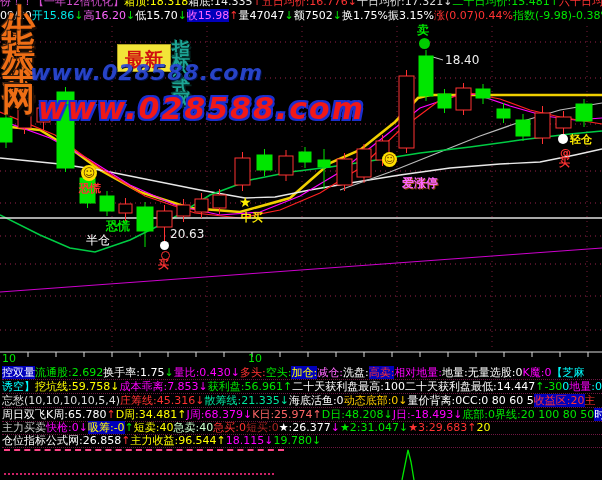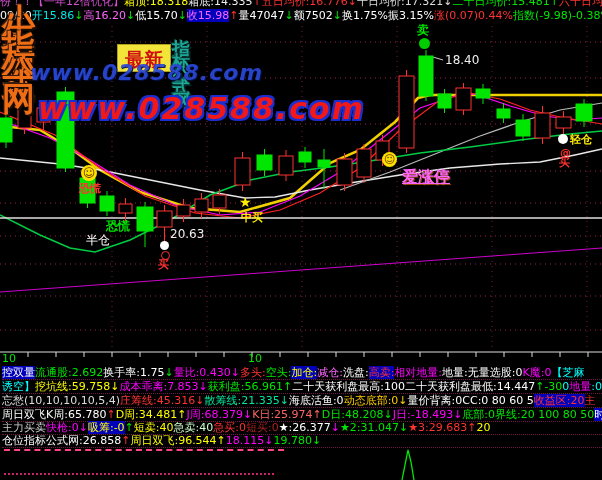--- a/index.html
+++ b/index.html
@@ -160,42 +160,42 @@
       <div class="ann" style="left: 79px; top: 182px; color: rgb(255, 50, 50); font-size: 11px; font-weight: bold;">恐慌</div>
       <div class="ann" style="left: 106px; top: 220px; color: rgb(0, 230, 0); font-size: 12px; font-weight: bold;">恐慌</div>
       <div class="ann" style="left: 86px; top: 234px; color: rgb(255, 255, 255); font-size: 12px;">半仓</div>
       <div class="ann" style="left: 170px; top: 228px; color: rgb(238, 238, 238); font-size: 12px;">20.63</div>
       <div class="ann dot" style="left: 160px; top: 241px; width: 9px; height: 9px; background: rgb(255, 255, 255);"></div>
       <div class="ann ring" style="left: 161px; top: 251px; width: 9px; height: 9px; border: 1.5px solid rgb(255, 50, 50);"></div>
       <div class="ann" style="left: 158px; top: 258px; color: rgb(255, 50, 50); font-size: 11px; font-weight: bold;">买</div>
       <div class="ann" style="left: 239px; top: 196px; color: rgb(255, 238, 0); font-size: 14px; font-weight: bold;">★</div>
       <div class="ann vtext" style="left: 241px; top: 212px; color: rgb(255, 238, 0); font-size: 11px; font-weight: bold;">中买</div>
       <div class="ann smiley" style="left: 382px; top: 152px; width: 15px; height: 15px; font-size: 11px; line-height: 15px;">☺</div>
-      <div class="ann" style="left: 402px; top: 170px; color: rgb(255, 102, 255); font-size: 16px; font-weight: bold; text-shadow: rgb(136, 68, 0) 1px 1px 0px; text-decoration: underline;">爱涨停</div>
+      <div class="ann" style="left: 402px; top: 177px; color: rgb(255, 102, 255); font-size: 12px; font-weight: bold; text-shadow: rgb(136, 68, 0) 1px 1px 0px;">爱涨停</div>
       <div class="ann dot" style="left: 558px; top: 134px; width: 10px; height: 10px; background: rgb(255, 255, 255);"></div>
       <div class="ann" style="left: 570px; top: 133px; color: rgb(255, 238, 0); font-size: 11px; font-weight: bold;">轻仓</div>
       <div class="ann" style="left: 560px; top: 146px; color: rgb(255, 50, 50); font-size: 11px; font-weight: bold;">@</div>
       <div class="ann" style="left: 559px; top: 156px; color: rgb(255, 50, 50); font-size: 11px; font-weight: bold;">买</div>
     </div>
 
   <div id="watermark">
     <div class="wm-title">小生指标公式网</div>
     <div class="wm-box">最新</div>
     <div class="wm-tag">指标公式网</div>
     <div class="wm-url-blue">www.028588.com</div>
     <div class="wm-url-red">www.028588.com</div>
   </div>
 
   <div id="indicator-panel">
       <div class="row ind" style="top: 366px; left: 2px;"><span style="color: rgb(255, 255, 255); background: rgb(0, 0, 187);">控双量 </span><span style="color: rgb(0, 230, 0);">流通股:2.692 </span><span style="color: rgb(255, 255, 255);">换手率:1.75</span><span style="color: rgb(0, 230, 0);">↓</span><span style="color: rgb(255, 0, 255);">量比:0.430</span><span style="color: rgb(255, 0, 255);">↓</span><span style="color: rgb(255, 50, 50);">多头:</span><span style="color: rgb(0, 230, 0);">空头:</span><span style="color: rgb(255, 255, 0); background: rgb(0, 0, 187);">加仓:</span><span style="color: rgb(255, 102, 255);">减仓:</span><span style="color: rgb(255, 255, 255);">洗盘:</span><span style="color: rgb(255, 50, 50); background: rgb(0, 0, 187);">高卖:</span><span style="color: rgb(255, 0, 255);">相对地量:</span><span style="color: rgb(255, 255, 255);">地量:</span><span style="color: rgb(255, 255, 255);">无量选股:0 </span><span style="color: rgb(255, 0, 255);">K魔:0 </span><span style="color: rgb(0, 255, 255);">【芝麻</span></div>
       <div class="row ind" style="top: 380px; left: 2px;"><span style="color: rgb(0, 255, 255);">诱空】</span><span style="color: rgb(255, 255, 0);">挖坑线:59.758↓</span><span style="color: rgb(255, 0, 255);">成本乖离:7.853↓</span><span style="color: rgb(0, 230, 0);">获利盘:56.961↑</span><span style="color: rgb(255, 255, 255);">二十天获利盘最高:100 </span><span style="color: rgb(255, 255, 255);">二十天获利盘最低:14.447</span><span style="color: rgb(0, 230, 0);">↑</span><span style="color: rgb(0, 230, 0);"> -30 </span><span style="color: rgb(0, 255, 255);">0 </span><span style="color: rgb(255, 0, 255);">地量</span><span style="color: rgb(0, 255, 255);">:0</span></div>
       <div class="row ind" style="top: 394px; left: 2px;"><span style="color: rgb(221, 221, 221);">忘愁(10,10,10,10,5,4) </span><span style="color: rgb(255, 50, 50);">庄筹线:45.316↓</span><span style="color: rgb(0, 230, 160);">散筹线:21.335↓</span><span style="color: rgb(255, 255, 255);">海底活鱼:0 </span><span style="color: rgb(255, 204, 0);">动态底部:0↓</span><span style="color: rgb(255, 255, 255);">量价背离:0 </span><span style="color: rgb(255, 255, 255);">CC:0 80 60 5 </span><span style="color: rgb(255, 50, 50); background: rgb(0, 0, 187);">收益区:20</span><span style="color: rgb(255, 50, 50);"> 主</span></div>
       <div class="row ind" style="top: 408px; left: 2px;"><span style="color: rgb(255, 255, 255);">周日双飞 </span><span style="color: rgb(255, 255, 255);">K周:65.780</span><span style="color: rgb(255, 50, 50);">↑</span><span style="color: rgb(255, 255, 0);">D周:34.481↑</span><span style="color: rgb(255, 0, 255);">J周:68.379↓</span><span style="color: rgb(255, 102, 102);">K日:25.974↑</span><span style="color: rgb(0, 230, 0);">D日:48.208↓</span><span style="color: rgb(255, 0, 255);">J日:-18.493↓</span><span style="color: rgb(0, 230, 0);">底部:0 </span><span style="color: rgb(0, 230, 0);">界线:20 100 80 50 </span><span style="color: rgb(255, 255, 255); background: rgb(0, 0, 187);">时</span></div>
       <div class="row ind" style="top: 421px; left: 2px;"><span style="color: rgb(204, 204, 204);">主力买卖 </span><span style="color: rgb(255, 0, 255);">快枪:0↓</span><span style="color: rgb(255, 255, 0); background: rgb(0, 0, 187);">吸筹:-0</span><span style="color: rgb(0, 230, 0);">↑</span><span style="color: rgb(255, 255, 0);">短卖:40 </span><span style="color: rgb(204, 255, 204);">急卖:40 </span><span style="color: rgb(255, 50, 50);">急买:0 </span><span style="color: rgb(170, 34, 34);">短买:0 </span><span style="color: rgb(255, 255, 255);">★:26.377</span><span style="color: rgb(255, 0, 255);">↓</span><span style="color: rgb(0, 230, 0);">★2:31.047↓</span><span style="color: rgb(255, 50, 50);">★3:29.683↑</span><span style="color: rgb(255, 255, 0);">20</span></div>
-      <div class="row ind" style="top: 434px; left: 2px;"><span style="color: rgb(255, 255, 255);">仓位 </span><span style="color: rgb(255, 255, 255);">指标公式网:26.858</span><span style="color: rgb(255, 50, 50);">↑</span><span style="color: rgb(255, 255, 0);">周日双飞:96.544↑</span><span style="color: rgb(255, 0, 255);">18.115↓</span><span style="color: rgb(0, 230, 0);">19.780↓</span></div>
+      <div class="row ind" style="top: 434px; left: 2px;"><span style="color: rgb(255, 255, 255);">仓位 </span><span style="color: rgb(255, 255, 255);">指标公式网:26.858</span><span style="color: rgb(255, 50, 50);">↑</span><span style="color: rgb(255, 255, 0);">主力收益:96.544↑</span><span style="color: rgb(255, 0, 255);">18.115↓</span><span style="color: rgb(0, 230, 0);">19.780↓</span></div>
     </div>
 
   <div class="dashline" style="left:4px;top:449px;width:280px;border-top:2px dashed #ff4488"></div>
   <div class="dashline" style="left:4px;top:473px;width:270px;border-top:2px dotted #cc2266"></div>
 
   <svg id="spike-svg" width="30" height="40">
     <polyline points="7,40 13,10 16,22 19,40" fill="none" stroke="#00e600" stroke-width="1.3"></polyline>
   </svg>
 </div>
 

